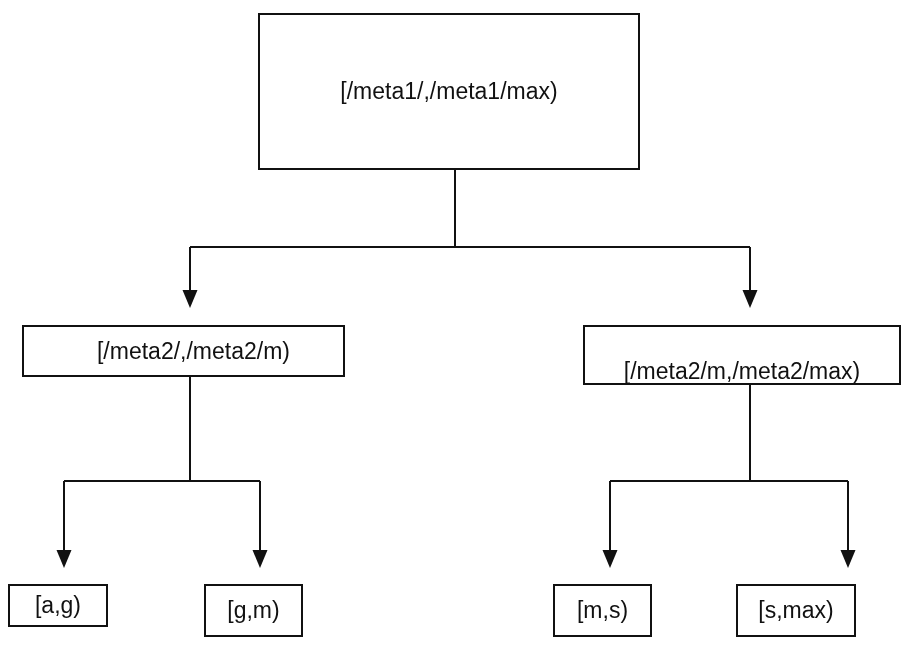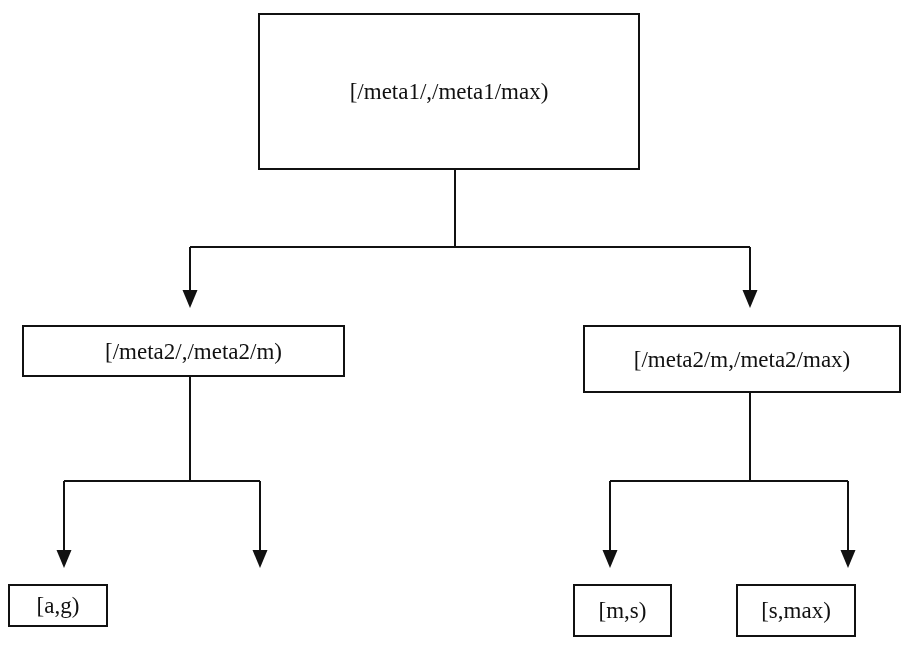--- a/index.html
+++ b/index.html
@@ -5,21 +5,21 @@
   html, body {
     margin: 0;
     padding: 0;
     background: #ffffff;
   }
   .canvas {
     position: relative;
     width: 912px;
     height: 652px;
     background: #ffffff;
-    font-family: Liberation Serif, serif;
+    font-family: Liberation Sans, sans-serif;
     color: #111111;
     overflow: hidden;
   }
   .edges-svg {
     position: absolute;
     left: 0;
     top: 0;
     width: 912px;
     height: 652px;
     pointer-events: none;
@@ -31,24 +31,24 @@
     background: #ffffff;
     display: flex;
     align-items: center;
     justify-content: center;
     font-size: 23px;
     line-height: 1;
     white-space: nowrap;
   }
   .node-root     { left: 258px; top: 13px;  width: 382px; height: 157px; }
   .node-midleft  { left: 22px;  top: 325px; width: 323px; height: 52px; padding-left: 20px;  }
-  .node-midright { left: 583px; top: 325px; width: 318px; height: 68px;  }
+  .node-midright { left: 583px; top: 325px; width: 318px; height: 60px; align-items: flex-end;  }
   .node-leaf-ag   { left: 8px;   top: 584px; width: 100px; height: 43px; }
   .node-leaf-gm   { left: 204px; top: 584px; width: 99px;  height: 53px; }
-  .node-leaf-ms   { left: 573px; top: 584px; width: 99px;  height: 53px; }
+  .node-leaf-ms   { left: 553px; top: 584px; width: 99px;  height: 53px; }
   .node-leaf-smax { left: 736px; top: 584px; width: 120px; height: 53px; }
 </style>
 </head>
 <body>
 
 <div class="canvas">
 
   <svg class="edges-svg" viewBox="0 0 912 652" xmlns="http://www.w3.org/2000/svg">
 
     <path d="M455 170 V247 M190 247 H750 M190 247 V290 M750 247 V290" fill="none" stroke="#111111" stroke-width="2"></path>
@@ -73,20 +73,23 @@
   </div>
 
   <div class="node node-midright">
     <span>[/meta2/m,/meta2/max)</span>
   </div>
 
   <div class="node node-leaf-ag">
     <span>[a,g)</span>
   </div>
 
+  <div class="node node-leaf-gm">
+    <span>[g,m)</span>
+  </div>
 
   <div class="node node-leaf-ms">
     <span>[m,s)</span>
   </div>
 
   <div class="node node-leaf-smax">
     <span>[s,max)</span>
   </div>
 
 </div>

